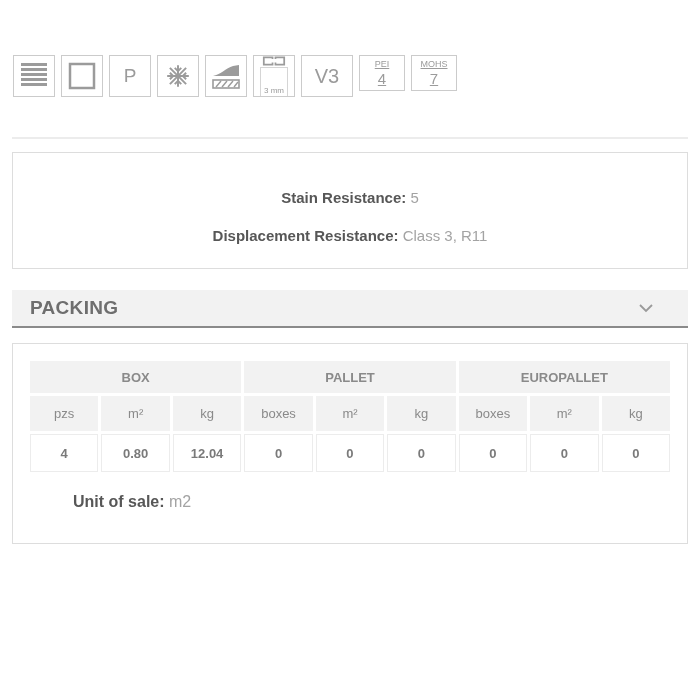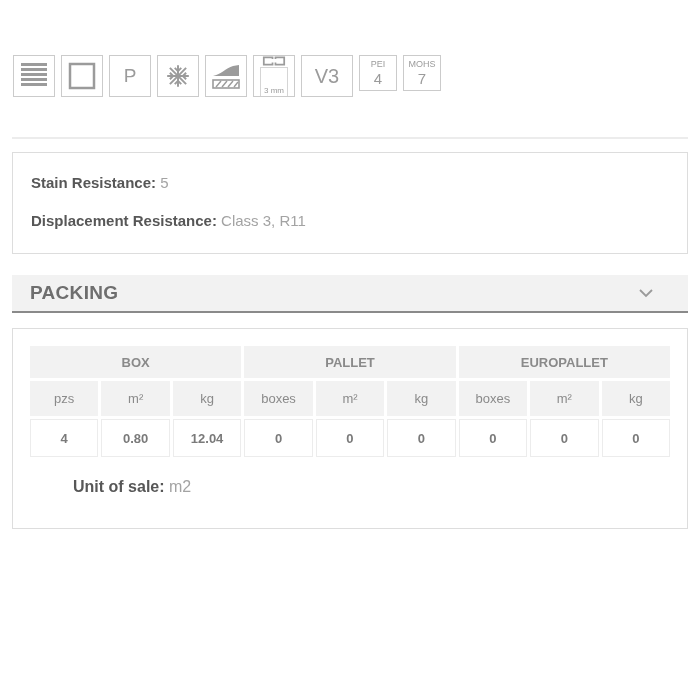--- a/index.html
+++ b/index.html
@@ -6,21 +6,21 @@
   html, body { width: 700px; height: 700px; background: #ffffff;
     font-family: "Liberation Sans", sans-serif; overflow: hidden; }
   .page { width: 700px; height: 700px; padding: 0 12px; }
 
   
   .icons-row { display: flex; align-items: flex-start; gap: 6px; padding-top: 55px; margin-left: 1px; }
   .icon-box { width: 42px; height: 42px; border: 1px solid #cbcbcb; background: #fff;
     display: flex; align-items: center; justify-content: center; flex-direction: column;
     color: #9b9b9b; }
   .icon-box.narrow { width: 52px; }
-  .icon-box.small { width: 38px; height: 36px; }
+  .icon-box.small { width: 46px; height: 36px; text-decoration: underline; }
   .icon-letter { font-size: 19px; font-weight: 400; color: #9b9b9b; }
   .icon-letter.v3 { font-size: 20px; }
   .icon-2line { text-align: center; line-height: 1; color: #9b9b9b; }
   .icon-2line .top { font-size: 9px; display: block; }
   .icon-2line .bottom { font-size: 15px; display: block; margin-top: 2px; }
   .joint-label { font-size: 8px; color: #9b9b9b; border: 1px solid #d5d5d5; border-bottom: none;
     padding: 19px 3px 0 3px; margin-top: 1px; line-height: 1.1; }
 
   
   .top-divider { border: none; border-top: 2px solid #ececec; margin-top: 40px; }
@@ -28,21 +28,21 @@
   
   .section-bar { margin-top: 33px; height: 38px; background: #f2f2f2;
     border-bottom: 2px solid #8a8a8a; display: flex; align-items: center;
     justify-content: space-between; padding: 0 35px 0 18px; cursor: pointer; }
   .section-bar.packing { margin-top: 21px; }
   .section-title { font-size: 19px; font-weight: 700; color: #6e6e6e; letter-spacing: 0.3px; }
   .chevron { width: 14px; height: 9px; display: inline-block; }
 
   
   .content-box { border: 1px solid #ddd; background: #fff; margin-top: 13px; }
-  .features-box { padding: 21px 18px 24px 18px; }
+  .features-box { padding: 36px 18px 24px 18px; text-align: center; }
   .feat-line { font-size: 15px; margin-bottom: 21px; }
   .feat-line:last-child { margin-bottom: 0; }
   .feat-label { font-weight: 700; color: #575757; }
   .feat-value { color: #a3a3a3; }
 
   .packing-box { margin-top: 15px; padding: 14px 14px 32px 14px; }
 
   
   table.pack { width: 100%; border-collapse: separate; border-spacing: 3px; table-layout: fixed; }
   table.pack th { background: #f2f2f2; color: #8a8a8a; font-size: 13px; height: 32px; }

